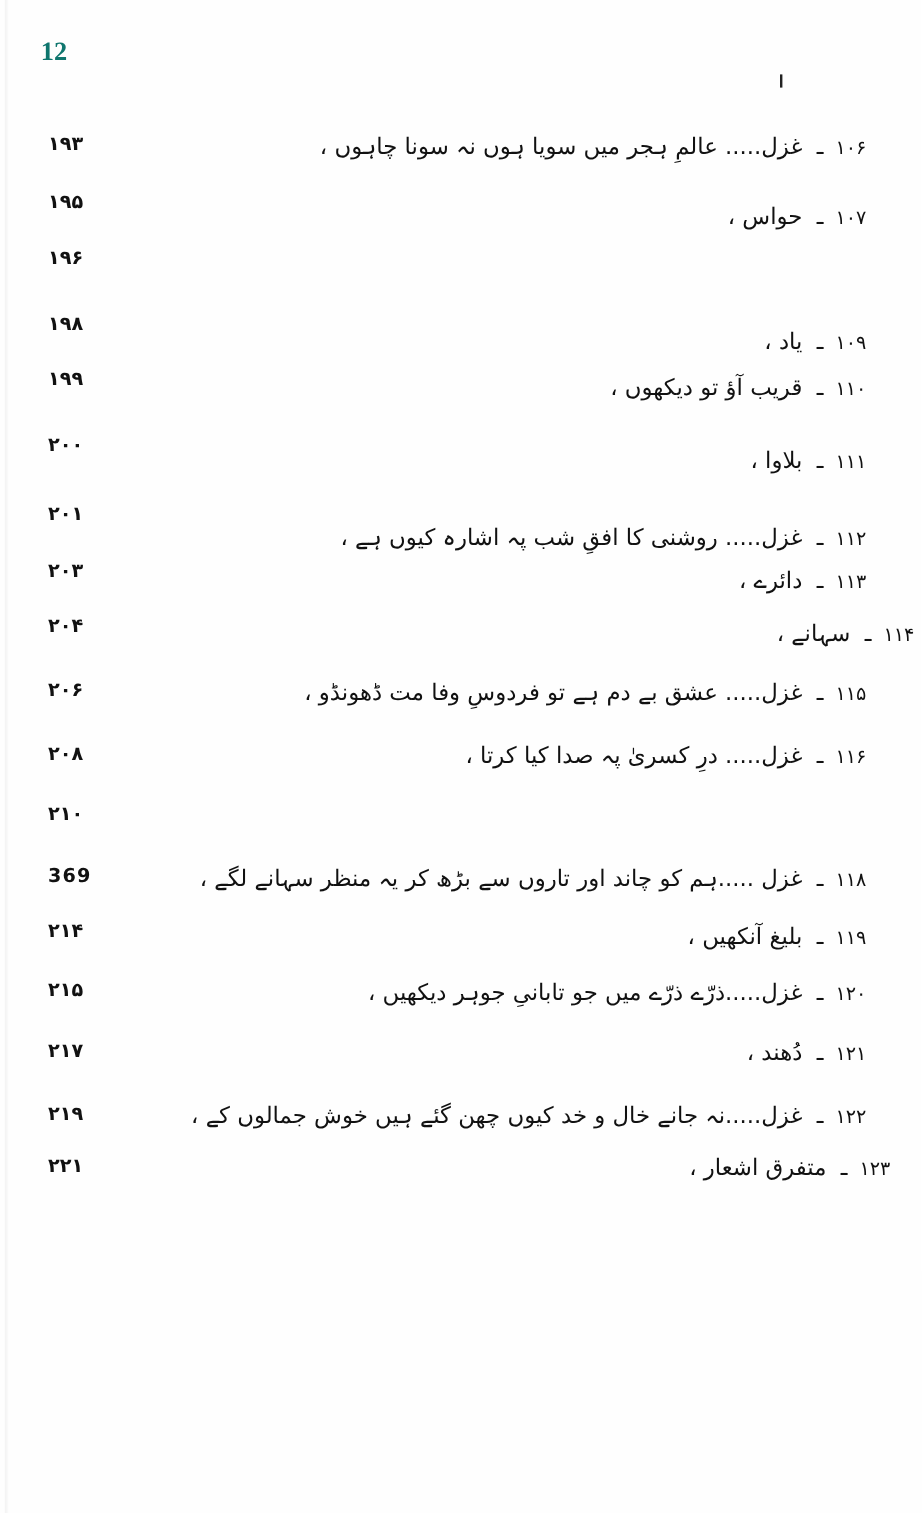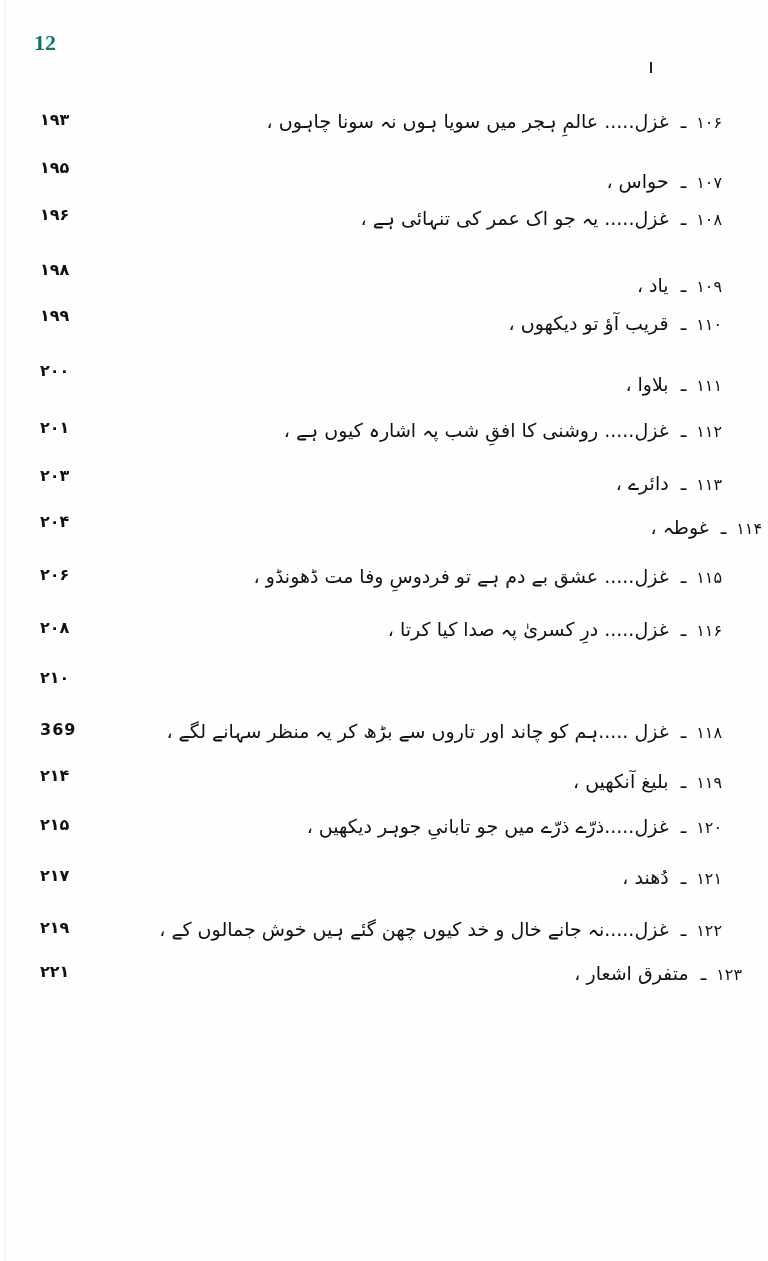--- a/index.html
+++ b/index.html
@@ -101,23 +101,20 @@
 
   <div class="toc-row" style="top:158px;">
     <span class="page-num">۱۹۵</span>
     <div class="entry" style="top:12px;">
       <span class="num">۱۰۷</span><span>ـ</span><span class="spacer-wide"></span><span class="title">حواس ،</span>
     </div>
   </div>
 
   <div class="toc-row" style="top:205px;">
     <span class="page-num">۱۹۶</span>
-    <div class="entry" style="top:2px;">
-      <span class="num">۱۰۸</span><span>ـ</span><span class="spacer-wide"></span><span class="title">غزل..... یہ جو اک عمر کی تنہائی ہے ،</span>
-    </div>
   </div>
 
   <div class="toc-row" style="top:260px;">
     <span class="page-num">۱۹۸</span>
     <div class="entry" style="top:14px;">
       <span class="num">۱۰۹</span><span>ـ</span><span class="spacer-wide"></span><span class="title">یاد ،</span>
     </div>
   </div>
 
   <div class="toc-row" style="top:306px;">
@@ -129,36 +126,36 @@
 
   <div class="toc-row" style="top:361px;">
     <span class="page-num">۲۰۰</span>
     <div class="entry" style="top:12px;">
       <span class="num">۱۱۱</span><span>ـ</span><span class="spacer-wide"></span><span class="title">بلاوا ،</span>
     </div>
   </div>
 
   <div class="toc-row" style="top:418px;">
     <span class="page-num">۲۰۱</span>
-    <div class="entry" style="top:1px;">
+    <div class="entry" style="top:18px;">
       <span class="num">۱۱۲</span><span>ـ</span><span class="spacer-wide"></span><span class="title">غزل..... روشنی کا افقِ شب پہ اشارہ کیوں ہے ،</span>
     </div>
   </div>
 
   <div class="toc-row" style="top:466px;">
     <span class="page-num">۲۰۳</span>
     <div class="entry" style="top:6px;">
       <span class="num">۱۱۳</span><span>ـ</span><span class="spacer-wide"></span><span class="title">دائرے ،</span>
     </div>
   </div>
 
   <div class="toc-row" style="top:512px;padding-left:40px;">
     <span class="page-num">۲۰۴</span>
     <div class="entry" style="top:4px;">
-      <span class="num">۱۱۴</span><span>ـ</span><span class="spacer-wide"></span><span class="title">غوطہ ،</span>
+      <span class="num">۱۱۴</span><span>ـ</span><span class="spacer-wide"></span><span class="title">سہانے ،</span>
     </div>
   </div>
 
   <div class="toc-row" style="top:565px;">
     <span class="page-num">۲۰۶</span>
     <div class="entry" style="top:0px;">
       <span class="num">۱۱۵</span><span>ـ</span><span class="spacer-wide"></span><span class="title">غزل..... عشق بے دم ہے تو فردوسِ وفا مت ڈھونڈو ،</span>
     </div>
   </div>
 

